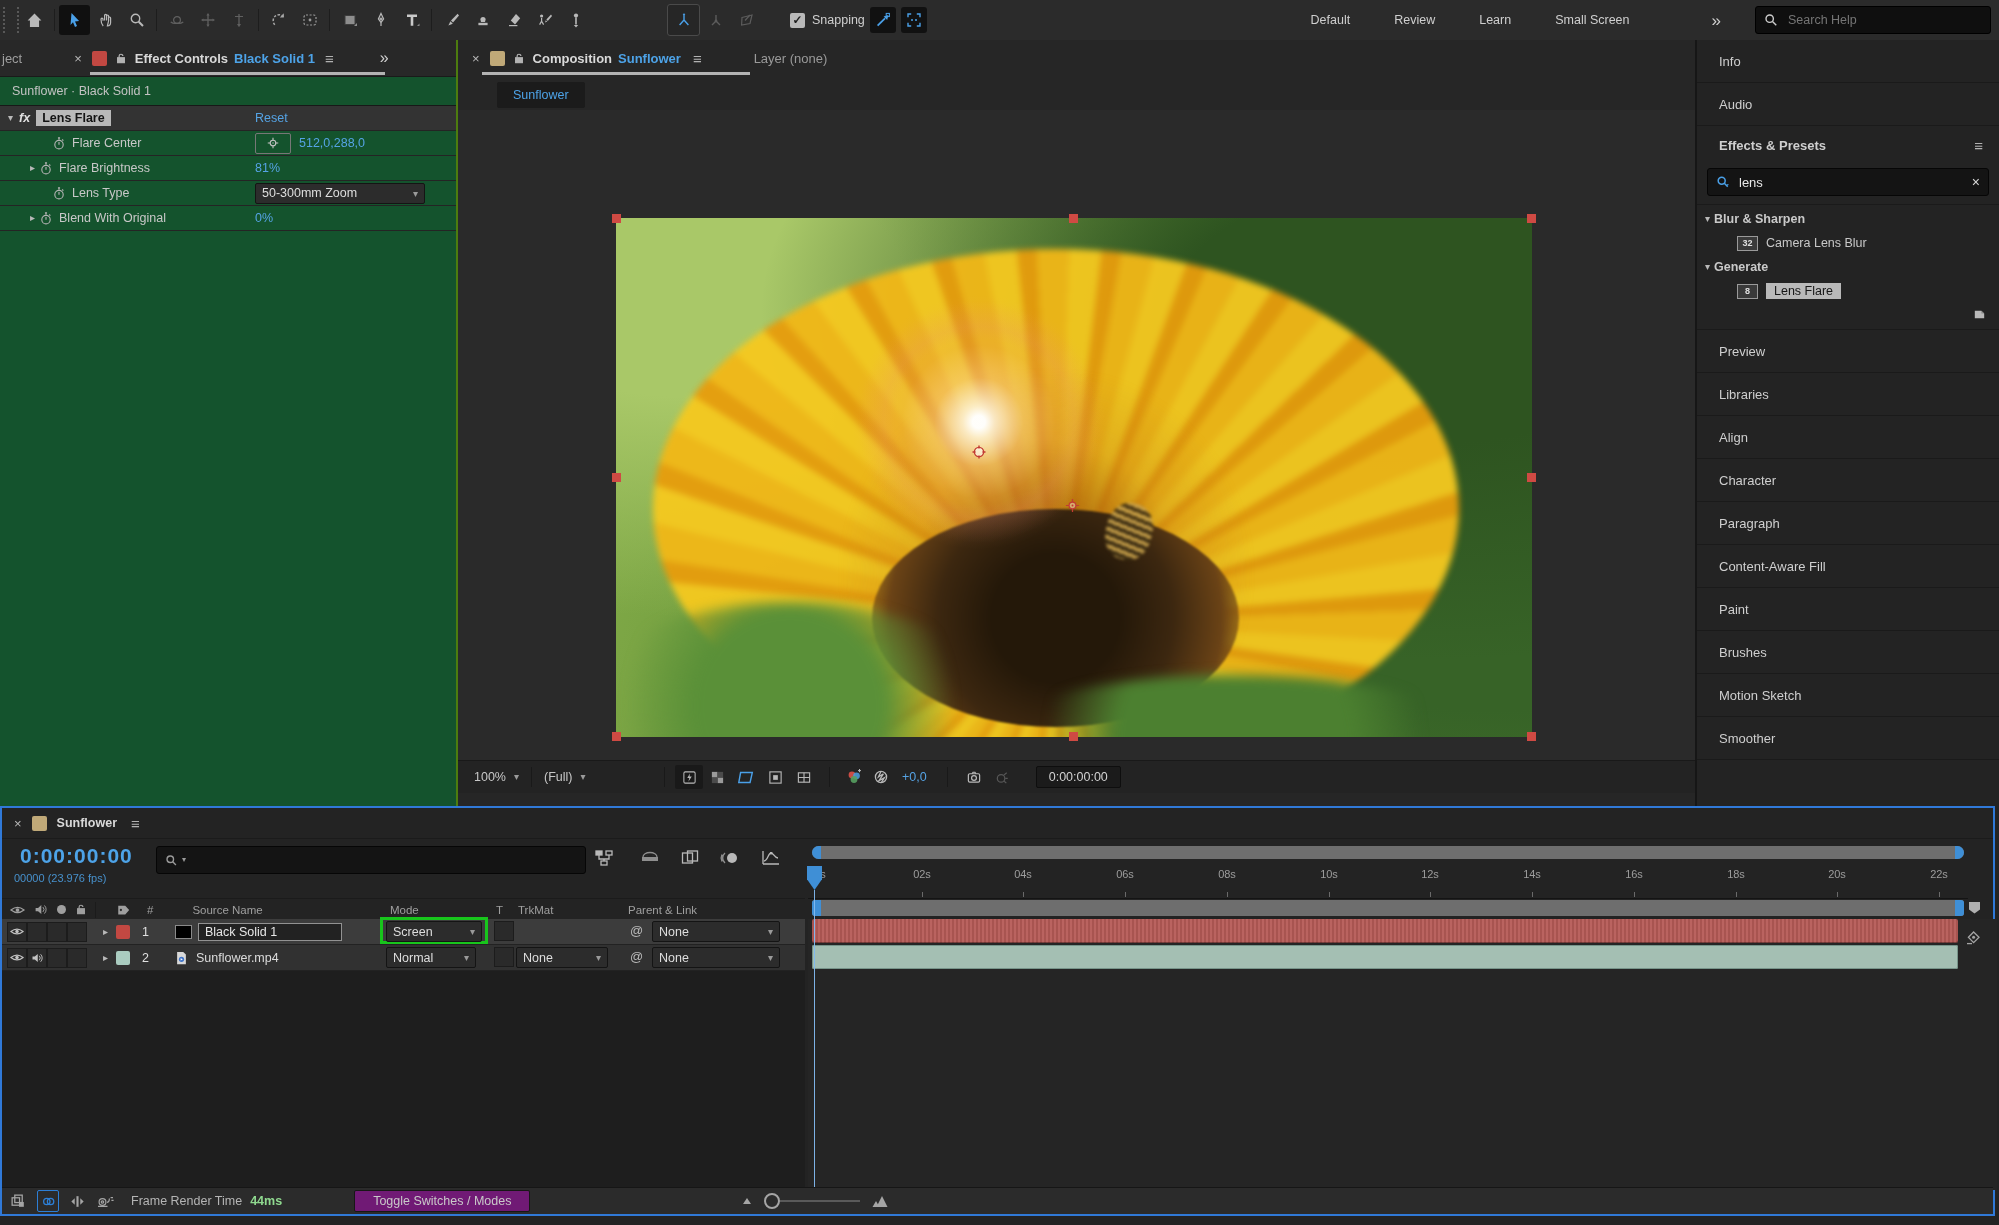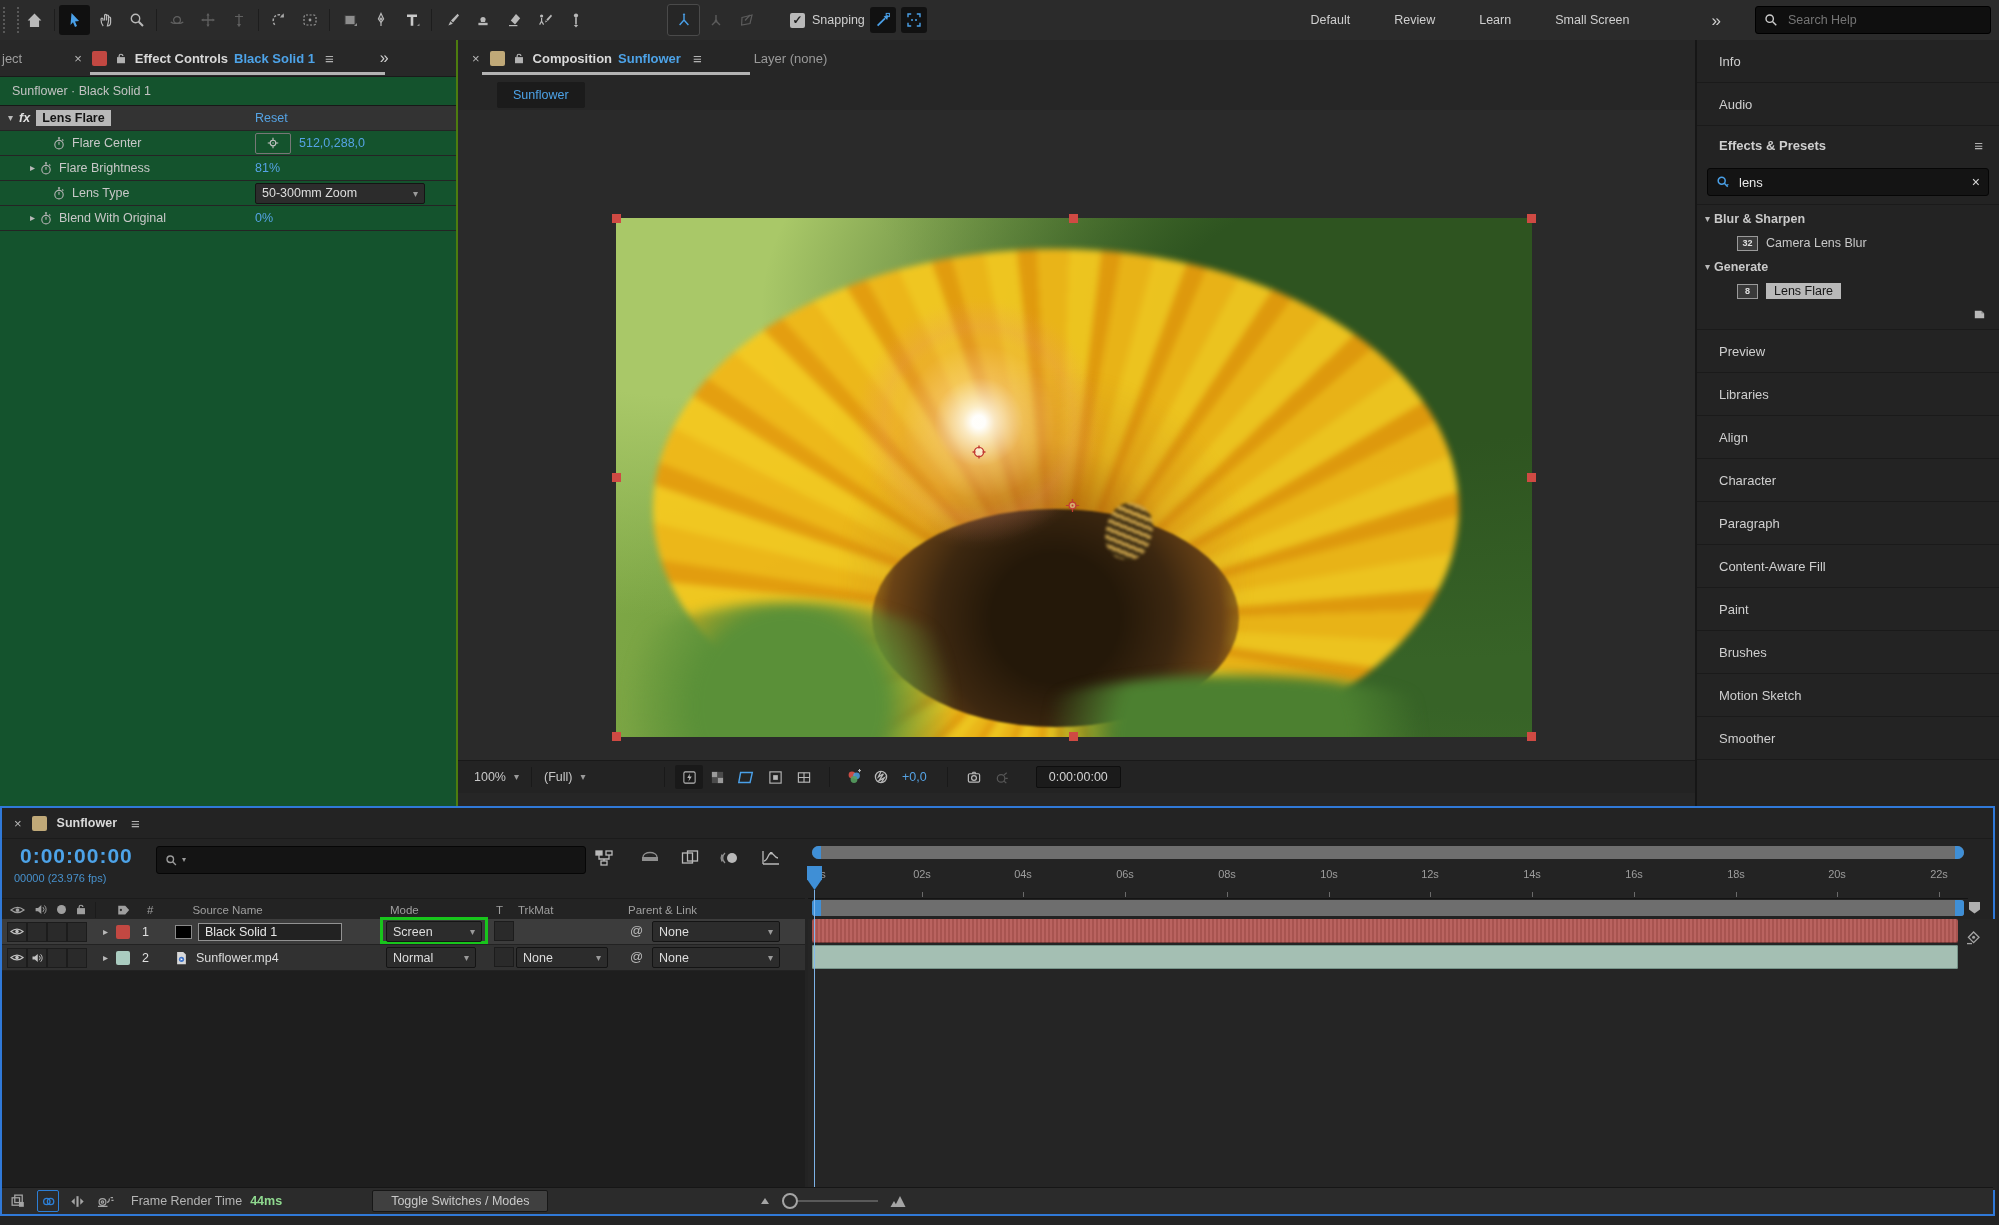--- a/index.html
+++ b/index.html
@@ -797,21 +797,21 @@
         </span>
       <span class="ic" style="margin-left:10px">
           <svg width="19" height="16" viewBox="0 0 19 16" fill="none" stroke="#a5a5a5" stroke-width="1.2">
             <circle cx="6.5" cy="9" r="3.4"></circle>
             <circle cx="6.5" cy="9" r="1.2"></circle>
             <path d="M2 13.4h9.5M11 9.5c2-.5 2.6-2.5 2.2-4M14.6 4.6h2.4M15.4 7.4h2.2"></path>
           </svg>
         </span>
       <span style="margin-left:16px;color:#b5b5b5">Frame Render Time</span>
       <span style="margin-left:8px;color:#8fd98f;font-weight:bold">44ms</span>
-      <span style="margin-left:90px;background:#404040;border:1px solid #171717;border-radius:2px;padding:3px 18px;color:#c9c9c9">Toggle Switches / Modes</span>
+      <span style="margin-left:72px;background:#701a75;border:1px solid #171717;border-radius:2px;padding:3px 18px;color:#c9c9c9">Toggle Switches / Modes</span>
       <span class="ic" style="margin-left:210px">
           <svg width="14" height="11" viewBox="0 0 14 11">
             <path d="M7 2l4 6H3z" fill="#a5a5a5"></path>
           </svg>
         </span>
       <span class="row" style="margin-left:10px;width:96px">
         <span style="width:12px;height:12px;border:2px solid #a5a5a5;border-radius:50%;background:#2b2b2b"></span>
         <span style="flex:1;height:2px;background:#5a5a5a"></span>
       </span>
       <span class="ic" style="margin-left:10px">

